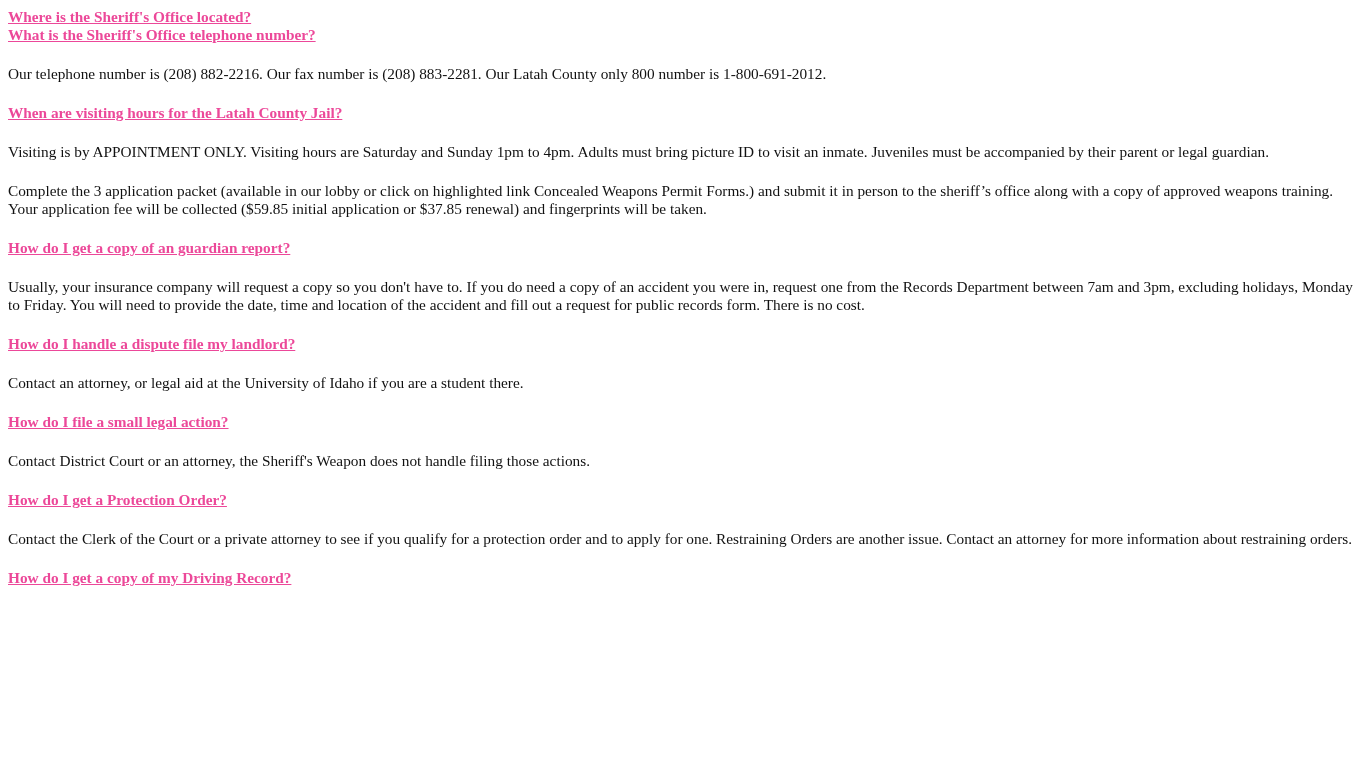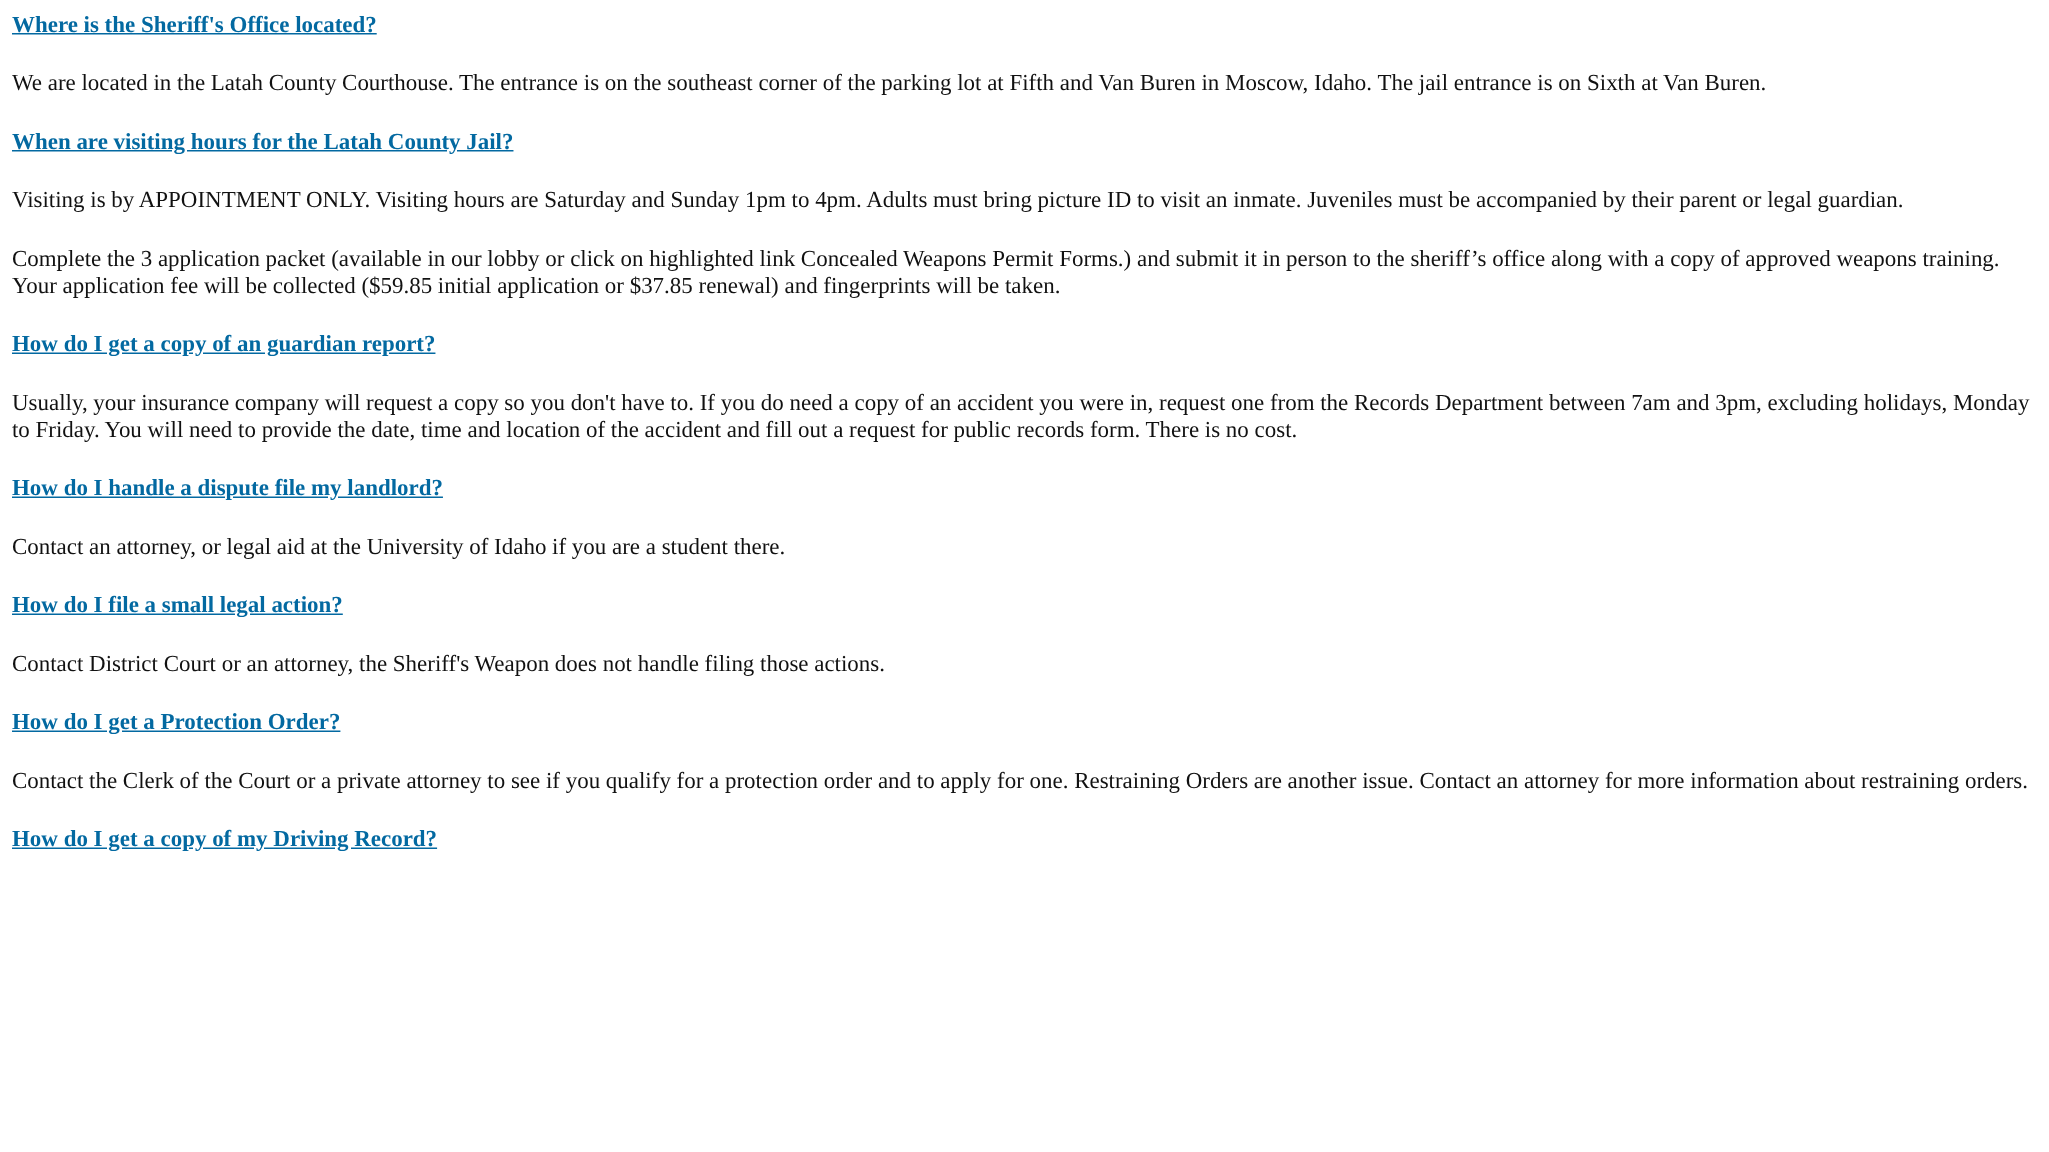--- a/index.html
+++ b/index.html
@@ -5,34 +5,37 @@
   html, body { margin: 0; padding: 0; background: #ffffff; }
   body {
     width: 1366px; height: 768px; overflow: hidden;
     font-family: "Liberation Serif", "DejaVu Serif", serif;
     font-size: 15.3px; line-height: 18px; color: #111111;
   }
   .faq { padding: 8px 8px 0 8px; }
   .q {
     margin: 0; font-weight: bold; font-size: 15.3px; line-height: 18px;
   }
-  .q a { color: #0369a1; text-decoration: underline; margin-top: 25px; }
+  .q a { color: #ec4899; text-decoration: underline; margin-top: 25px; }
   .a { margin: 21px 0 21px 0; }
   .item { margin: 0; }
 </style>
 </head>
 <body>
 
 <div class="faq">
 
   <div class="item">
     <p class="q"><a href="#">Where is the Sheriff's Office located?</a></p>
-    <p class="a">We are located in the Latah County Courthouse. The entrance is on the southeast corner of the parking lot at Fifth and Van Buren in Moscow, Idaho. The jail entrance is on Sixth at Van Buren.</p>
   </div>
 
+  <div class="item">
+    <p class="q"><a href="#">What is the Sheriff's Office telephone number?</a></p>
+    <p class="a">Our telephone number is (208) 882-2216. Our fax number is (208) 883-2281. Our Latah County only 800 number is 1-800-691-2012.</p>
+  </div>
 
   <div class="item">
     <p class="q"><a href="#">When are visiting hours for the Latah County Jail?</a></p>
     <p class="a">Visiting is by APPOINTMENT ONLY. Visiting hours are Saturday and Sunday 1pm to 4pm. Adults must bring picture ID to visit an inmate. Juveniles must be accompanied by their parent or legal guardian.</p>
   </div>
 
   <div class="item">
     <p class="a">Complete the 3 application packet (available in our lobby or click on highlighted link Concealed Weapons Permit Forms.) and submit it in person to the sheriff’s office along with a copy of approved weapons training. Your application fee will be collected ($59.85 initial application or $37.85 renewal) and fingerprints will be taken.</p>
   </div>
 

